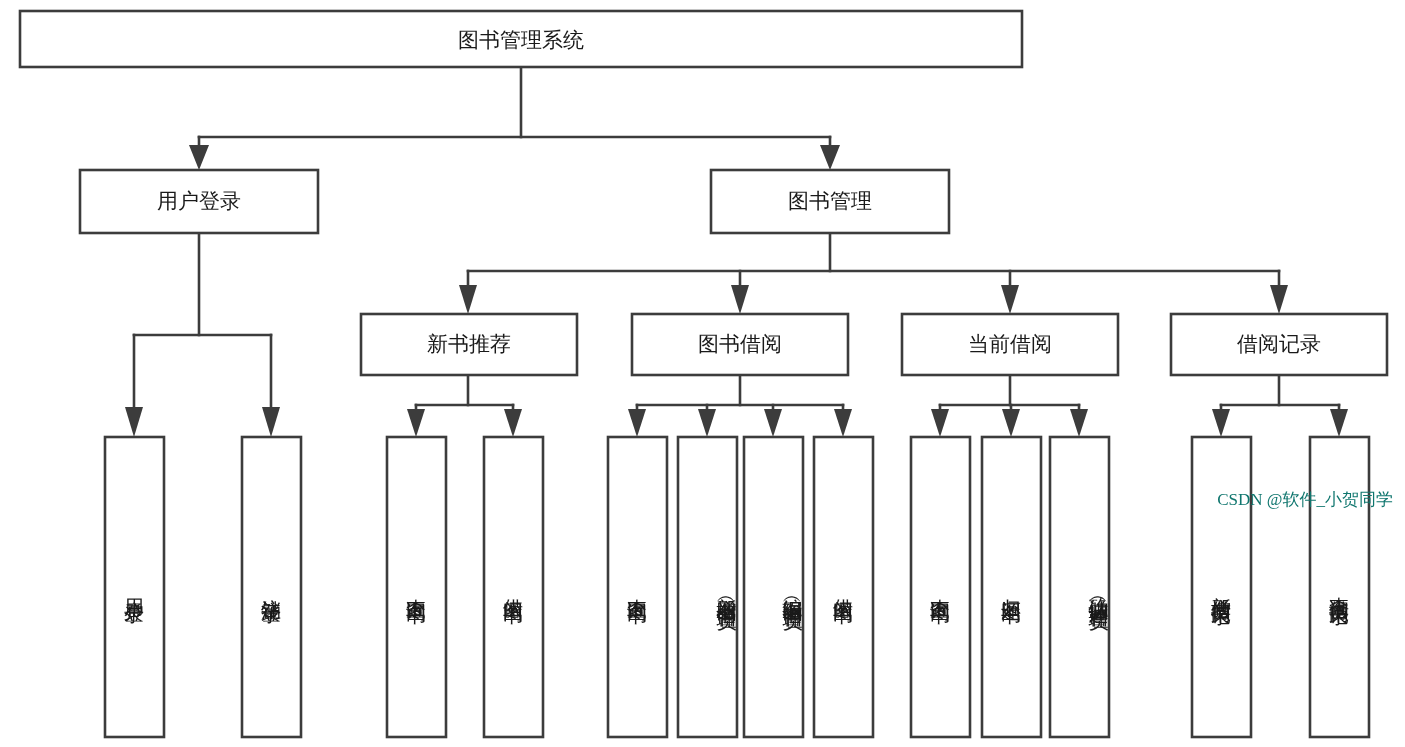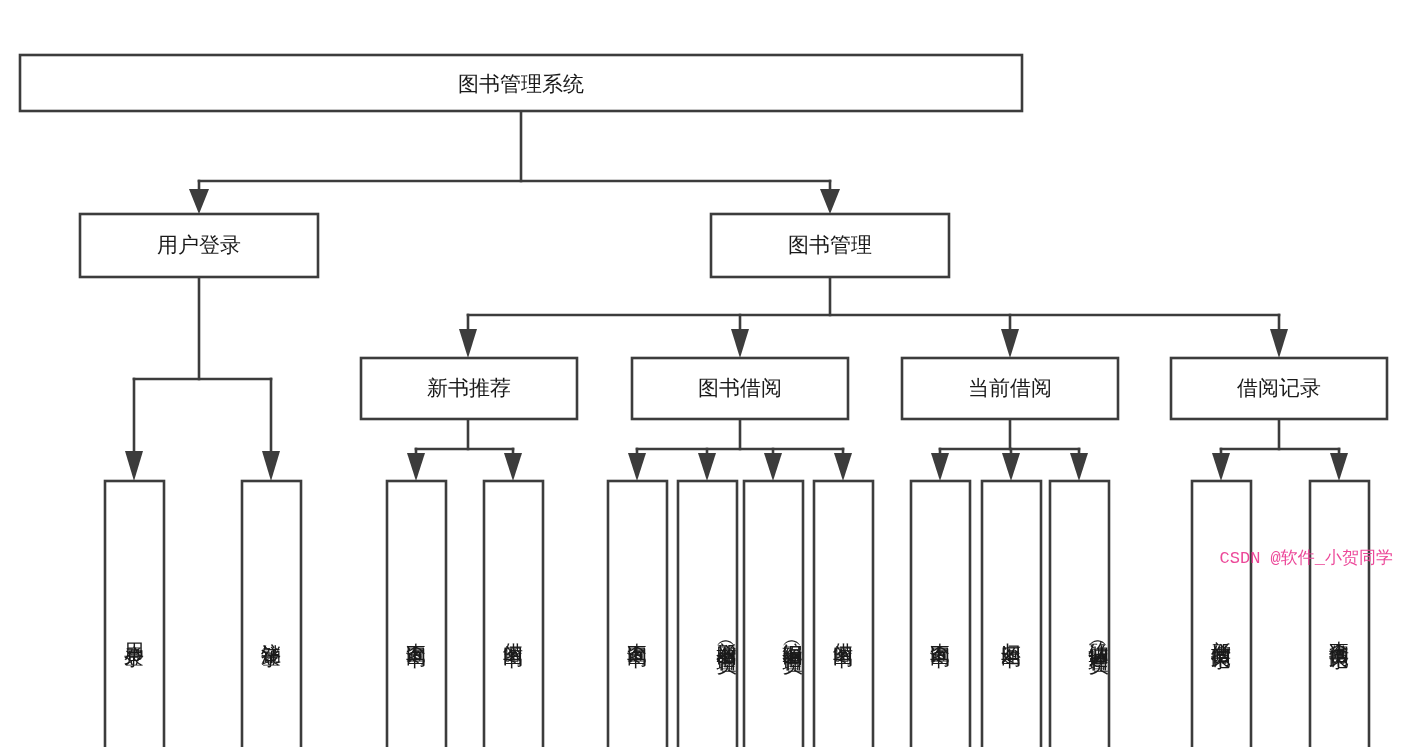--- a/index.html
+++ b/index.html
@@ -11,21 +11,20 @@
     width: 1405px;
     height: 747px;
     font-family: "DejaVu Sans", "Liberation Sans", sans-serif;
     overflow: hidden;
   }
   #diagram-root {
     position: relative;
     width: 1405px;
     height: 525px;
     background: #ffffff;
-    margin-top: 44px;
   }
   svg.flow {
     position: absolute;
     top: 0;
     left: 0;
     width: 1405px;
     height: 747px;
   }
   .node-box {
     fill: #ffffff;
@@ -61,24 +60,24 @@
     display: flex;
     align-items: center;
     justify-content: center;
     white-space: nowrap;
     pointer-events: none;
     user-select: none;
   }
   .watermark {
     position: absolute;
     right: 12px;
-    bottom: 0;
-    font-family: Liberation Mono, monospace;
+    bottom: 14px;
+    font-family: Liberation Serif, serif;
     font-size: 17px;
-    color: #ec4899;
+    color: #0f766e;
     white-space: nowrap;
     user-select: none;
   }
 </style>
 </head>
 <body>
 
 <div id="diagram-root">
 
   <svg class="flow" viewBox="0 0 1405 747">

